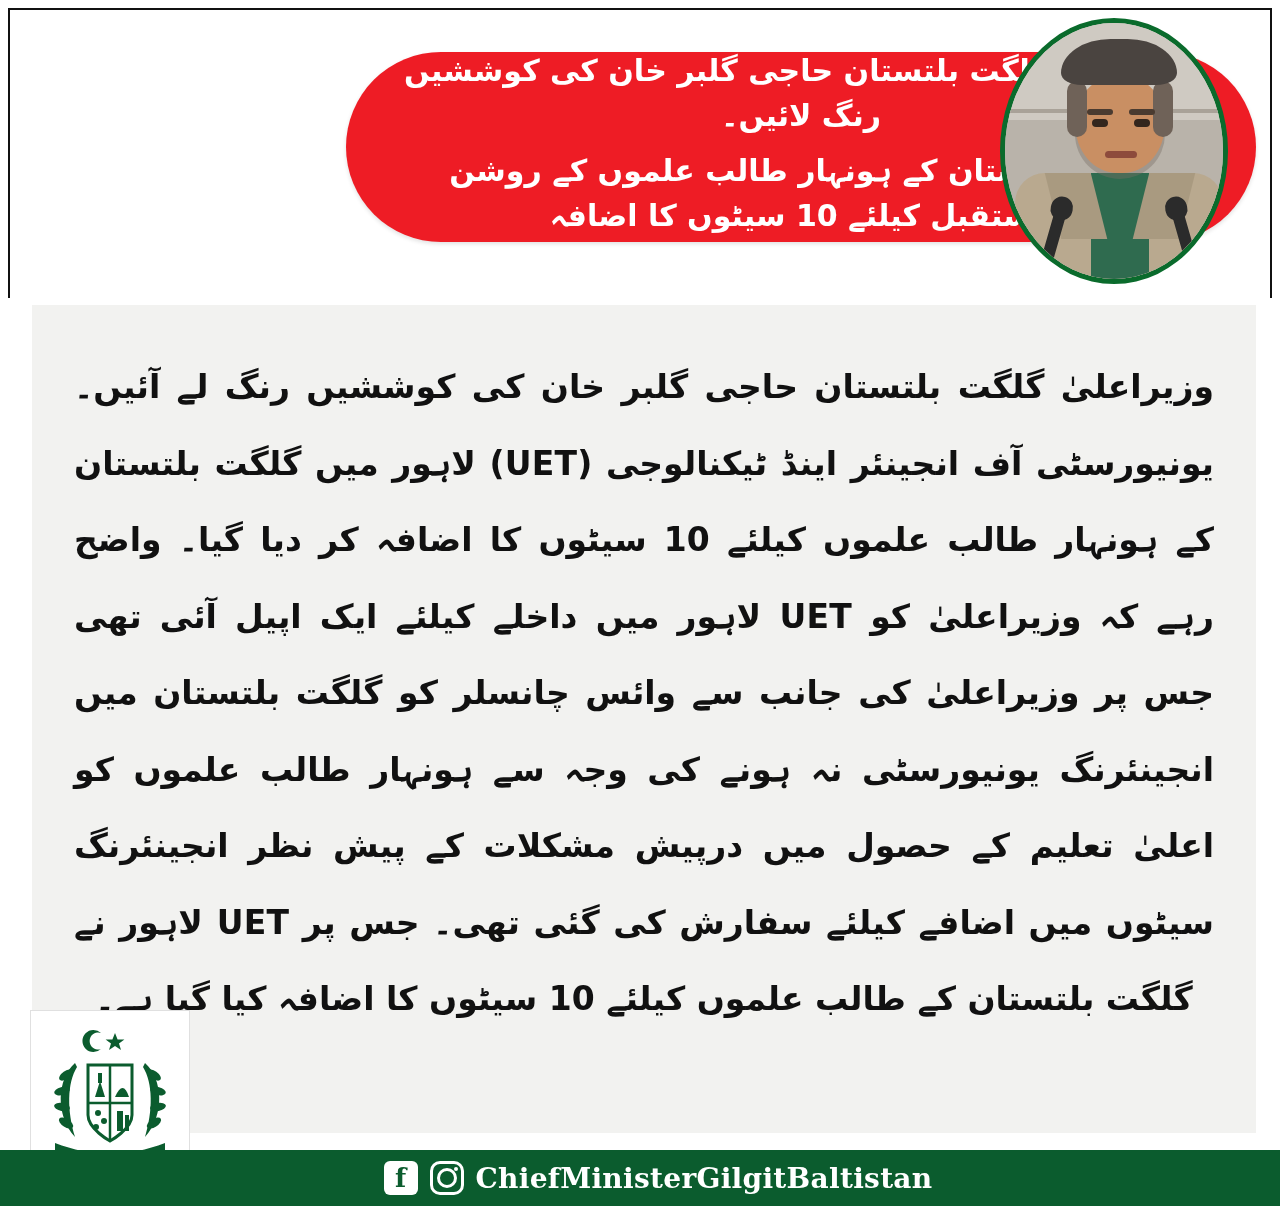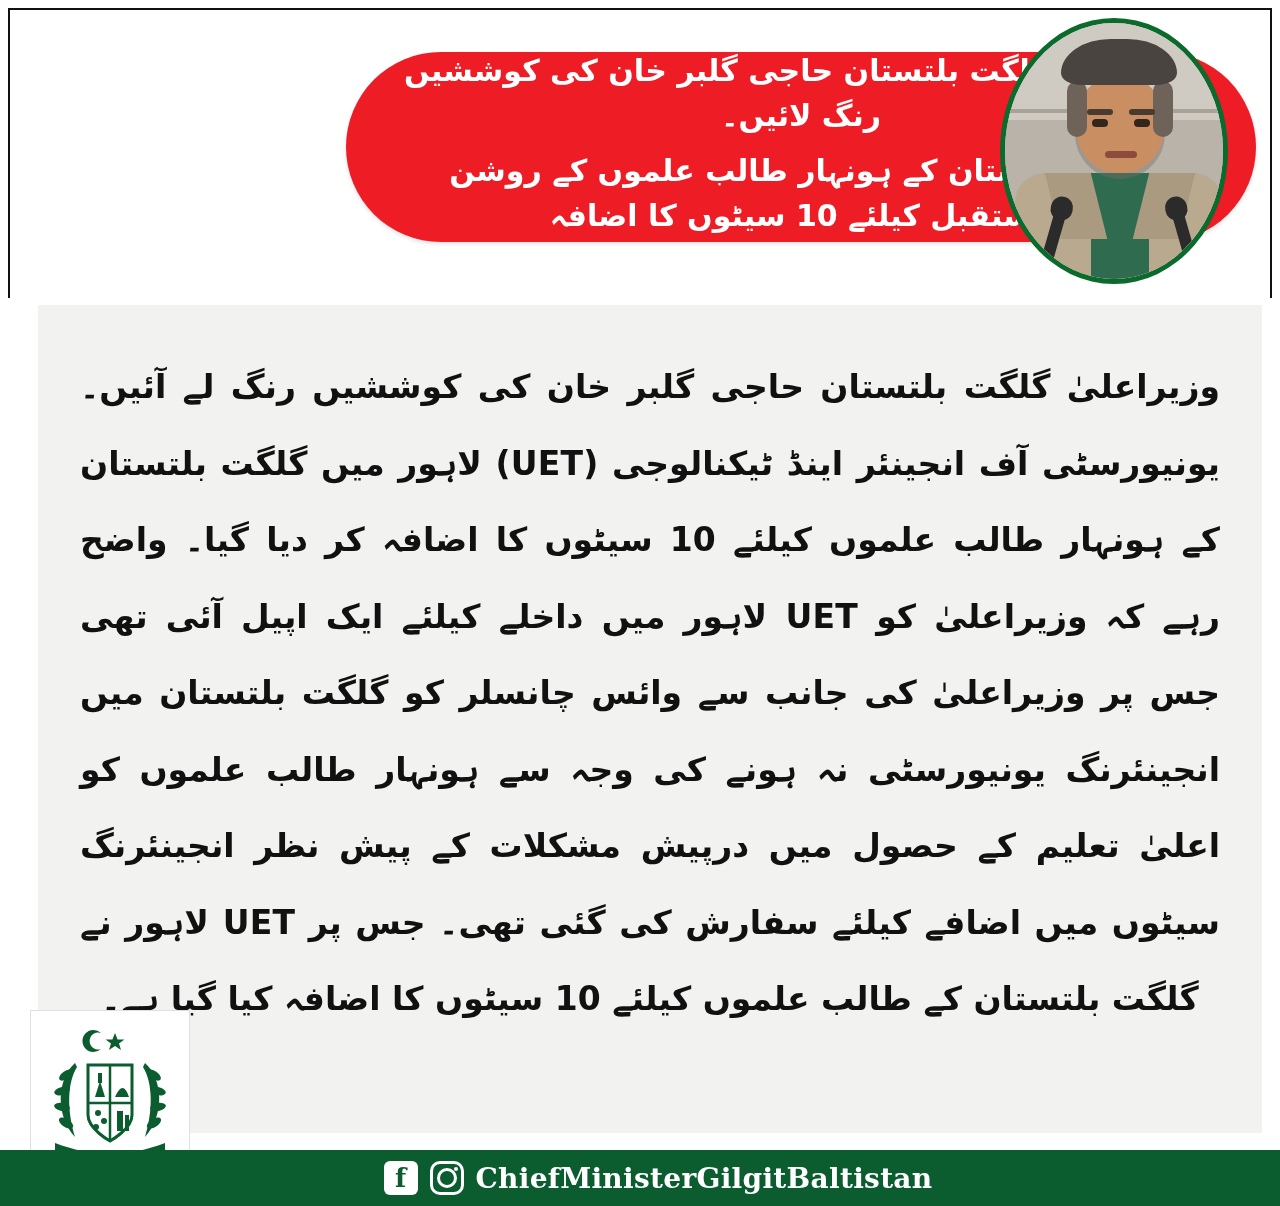--- a/index.html
+++ b/index.html
@@ -208,21 +208,21 @@
     position: absolute;
     left: -5px; top: -16px;
     width: 22px; height: 24px;
     background: #2b2b2b;
     border-radius: 11px;
   }
 
   
   .body-box {
     position: absolute;
-    left: 38px;
+    left: 32px;
     top: 305px;
     width: 1224px;
     height: 828px;
     background: #f2f2f0;
     padding: 44px 42px 10px 42px;
   }
   .body-text {
     direction: rtl;
     text-align: justify;
     text-align-last: center;

